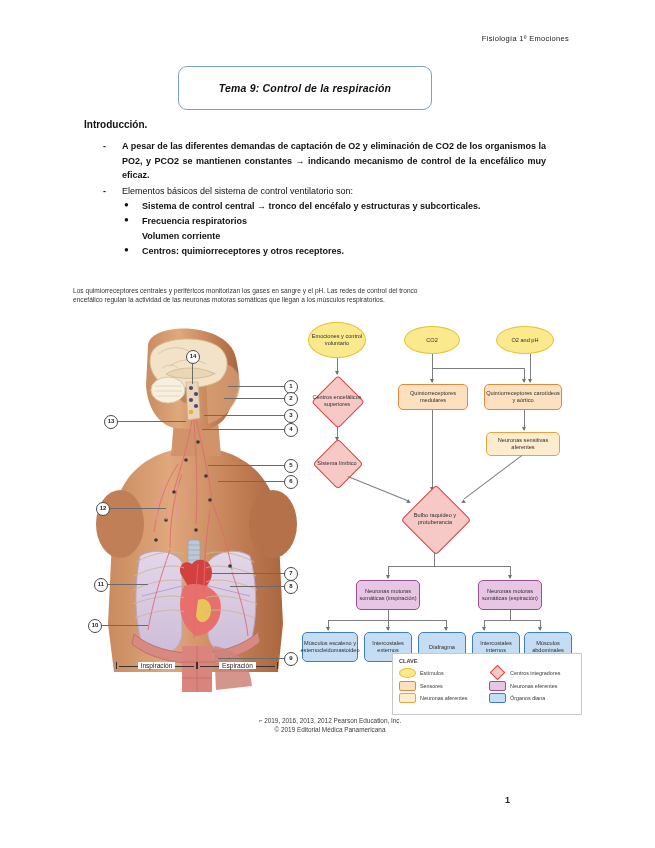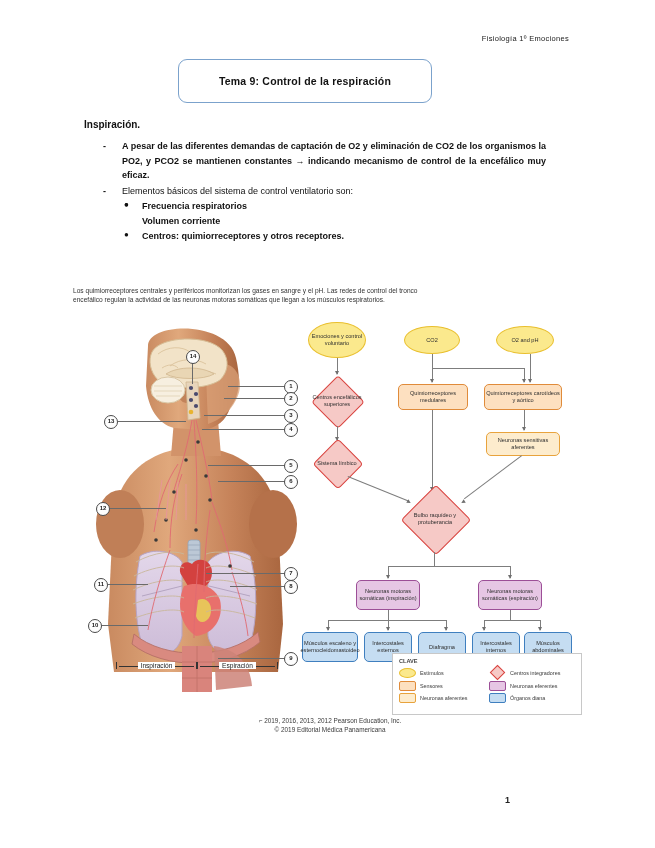--- a/index.html
+++ b/index.html
@@ -24,29 +24,30 @@
     right: 86px;
     font-size: 7.5px;
     color: #1a1a1a;
     letter-spacing: 0.3px;
     white-space: nowrap;
   }
   
   .title-box {
     position: absolute;
     left: 178px;
-    top: 59px;
+    top: 66px;
     width: 252px;
     height: 42px;
     border: 1.4px solid #7ba2cc;
     border-radius: 9px;
     background: #ffffff;
     display: flex;
     align-items: center;
     justify-content: center;
+    font-style: italic;
   }
   .title-box .title-text {
     font-size: 10.5px;
     font-weight: bold;
     color: #111;
     letter-spacing: 0.2px;
   }
   
   .section-title {
     position: absolute;
@@ -329,37 +330,38 @@
 <body>
 
 <div class="page">
 
   <div class="doc-header">Fisiología 1º Emociones</div>
 
   <div class="title-box">
     <span class="title-text">Tema 9: Control de la respiración</span>
   </div>
 
-  <div class="section-title">Inspiración.</div>
+  <div class="section-title">Introducción.</div>
 
   <div class="bullets">
 
     <div class="dash-item">
       <span class="marker">-</span>
       <div class="just">A pesar de las diferentes demandas de captación de O2 y eliminación de CO2 de los organismos la PO2, y PCO2 se mantienen constantes → indicando mecanismo de control de la encefálico muy eficaz.</div>
     </div>
 
     <div class="dash-item">
       <span class="marker">-</span>
       <div>Elementos básicos del sistema de control ventilatorio son:</div>
     </div>
 
     <ul class="bullet-list">
       <li class="bullet-item">
         <span class="dot">●</span>
+        <span>Sistema de control central → tronco del encéfalo y estructuras y subcorticales.</span>
       </li>
       <li class="bullet-item">
         <span class="dot">●</span>
       </li>
       <li class="plain-line">Frecuencia respiratorios</li>
       <li class="plain-line">Volumen corriente</li>
       <li class="bullet-item">
         <span class="dot">●</span>
         <span>Centros: quimiorreceptores y otros receptores.</span>
       </li>

